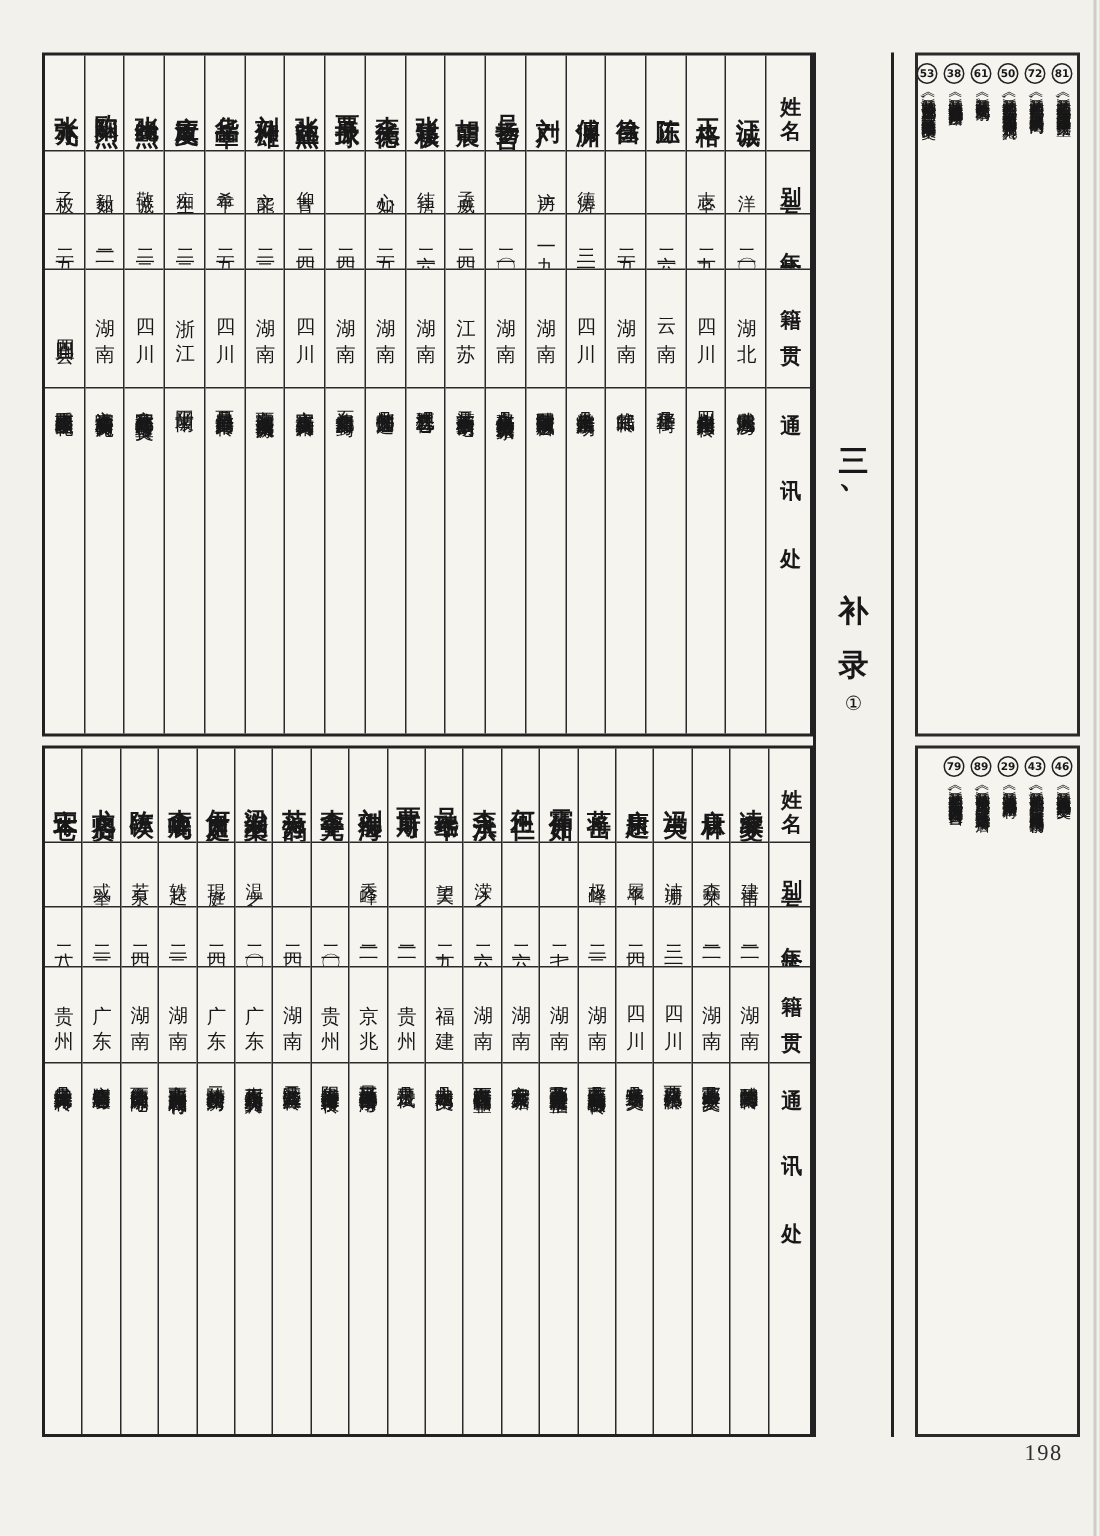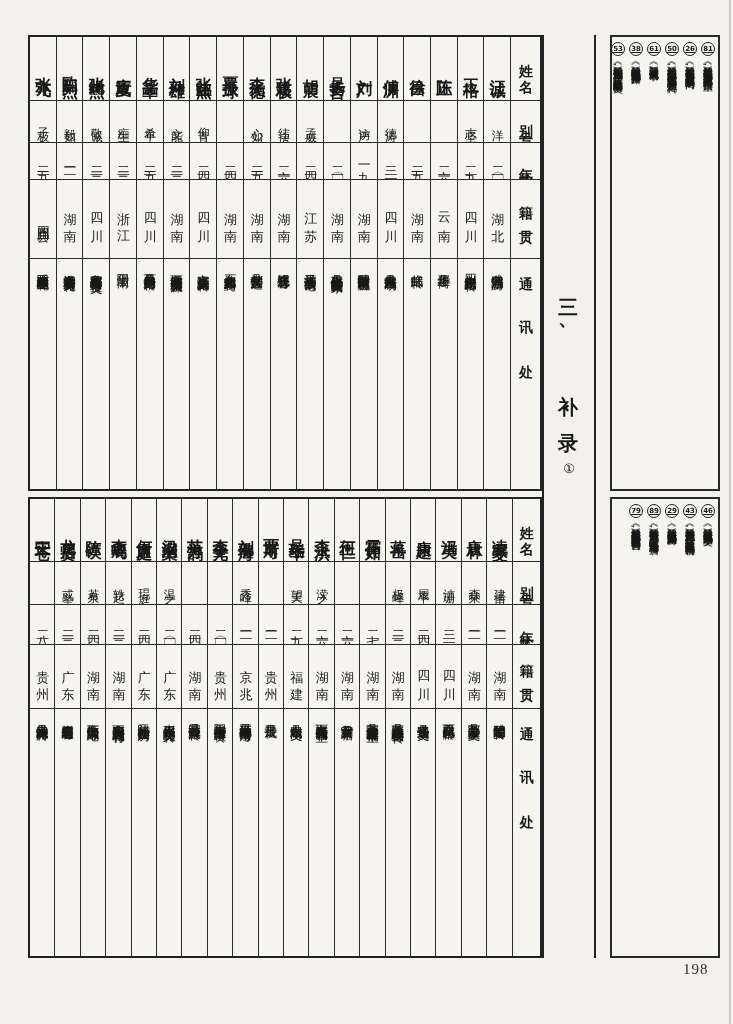--- a/index.html
+++ b/index.html
@@ -44,21 +44,21 @@
   .title-mark{font-size:13px;margin-top:6px;}
   
   .notes-box{position:absolute;left:610px;width:110px;border:2px solid #2a2a2a;box-sizing:border-box;
              display:flex;flex-direction:row-reverse;justify-content:flex-start;gap:2px;
              padding:5px 2px 4px 2px;background:#f5f4ef;}
   #notes-top{top:35px;height:456px;}
   #notes-bottom{top:497px;height:461px;}
   .note-col{width:16px;display:flex;flex-direction:column;align-items:center;flex:0 0 auto;}
   .note-num{writing-mode:horizontal-tb;width:12px;height:12px;border:1px solid #222;border-radius:50%;
             display:flex;align-items:center;justify-content:center;flex:0 0 auto;
-            font-family:"DejaVu Sans","Liberation Sans",sans-serif;font-size:7px;font-weight:700;text-decoration:underline;}
+            font-family:"DejaVu Sans","Liberation Sans",sans-serif;font-size:7px;font-weight:700;}
   .note-body{writing-mode:vertical-rl;font-size:10px;line-height:1.12;letter-spacing:0.04em;margin-top:2px;}
   #page-number{position:absolute;left:683px;top:961px;font-size:15px;letter-spacing:1px;color:#2e2e2e;
                font-family:"Liberation Serif","DejaVu Serif",serif;}
   #edge-line{position:absolute;left:729px;top:0;width:2px;height:1024px;background:rgba(40,40,40,0.18);}
 </style>
 </head>
 <body>
 
 <div id="page">
 
@@ -735,21 +735,21 @@
     <span class="title-text">三、补录</span>
     <span class="title-mark">①</span>
   </div>
 
   <div id="notes-top" class="notes-box">
       <div class="note-col">
         <span class="note-num">81</span>
         <span class="note-body">《补录》照片说明年龄为二二,通讯处广州市天官里一四二号符氏家塾。</span>
       </div>
       <div class="note-col">
-        <span class="note-num">26</span>
+        <span class="note-num">72</span>
         <span class="note-body">《补录》照片说明年龄为二四,通讯处叙永县大坝镇老街门内。</span>
       </div>
       <div class="note-col">
         <span class="note-num">50</span>
         <span class="note-body">《补录》照片说明年龄为二三,通讯处黄冈杨裴庙甄和太,属于炮兵科。</span>
       </div>
       <div class="note-col">
         <span class="note-num">61</span>
         <span class="note-body">《补录》照片说明姓名为李一民。</span>
       </div>

